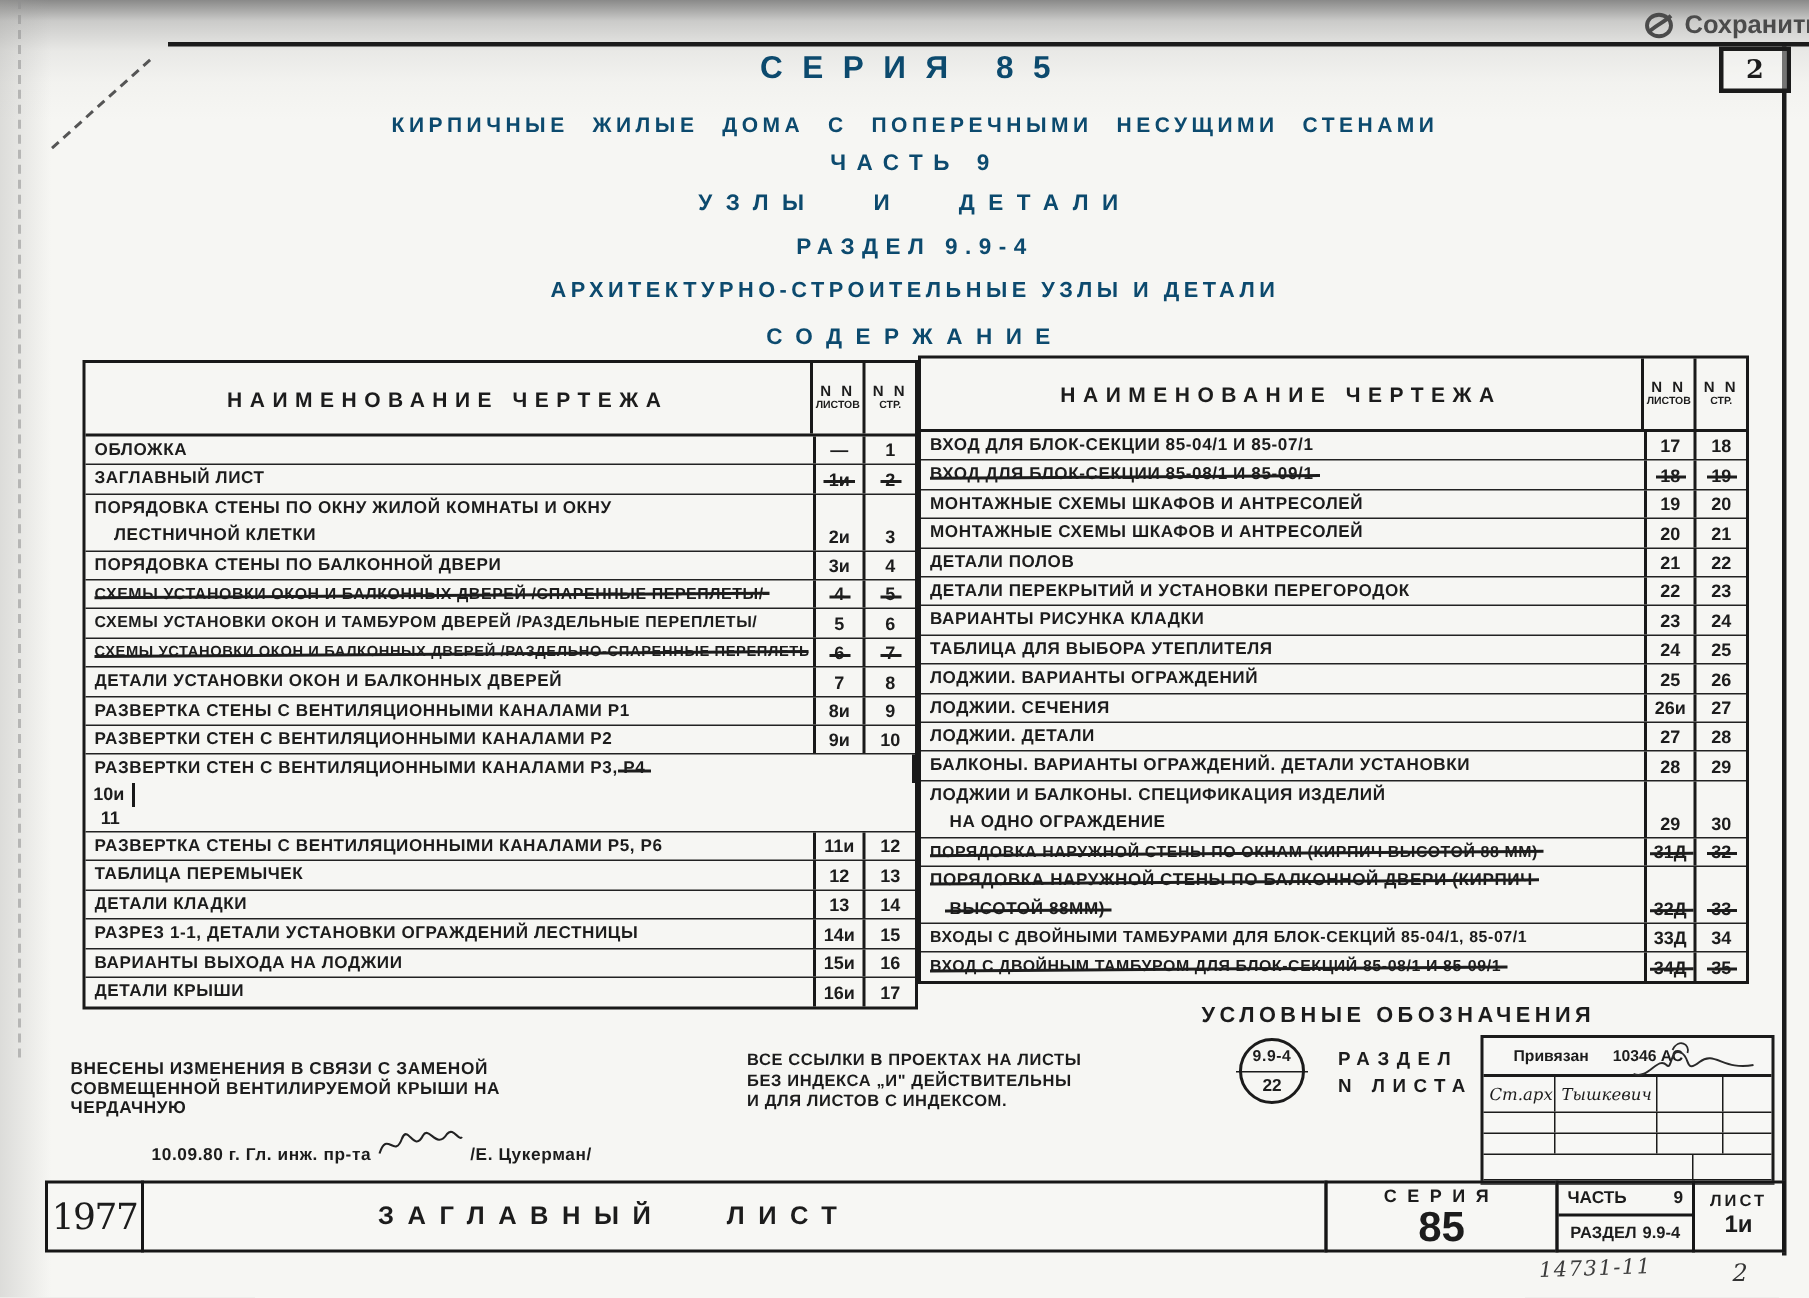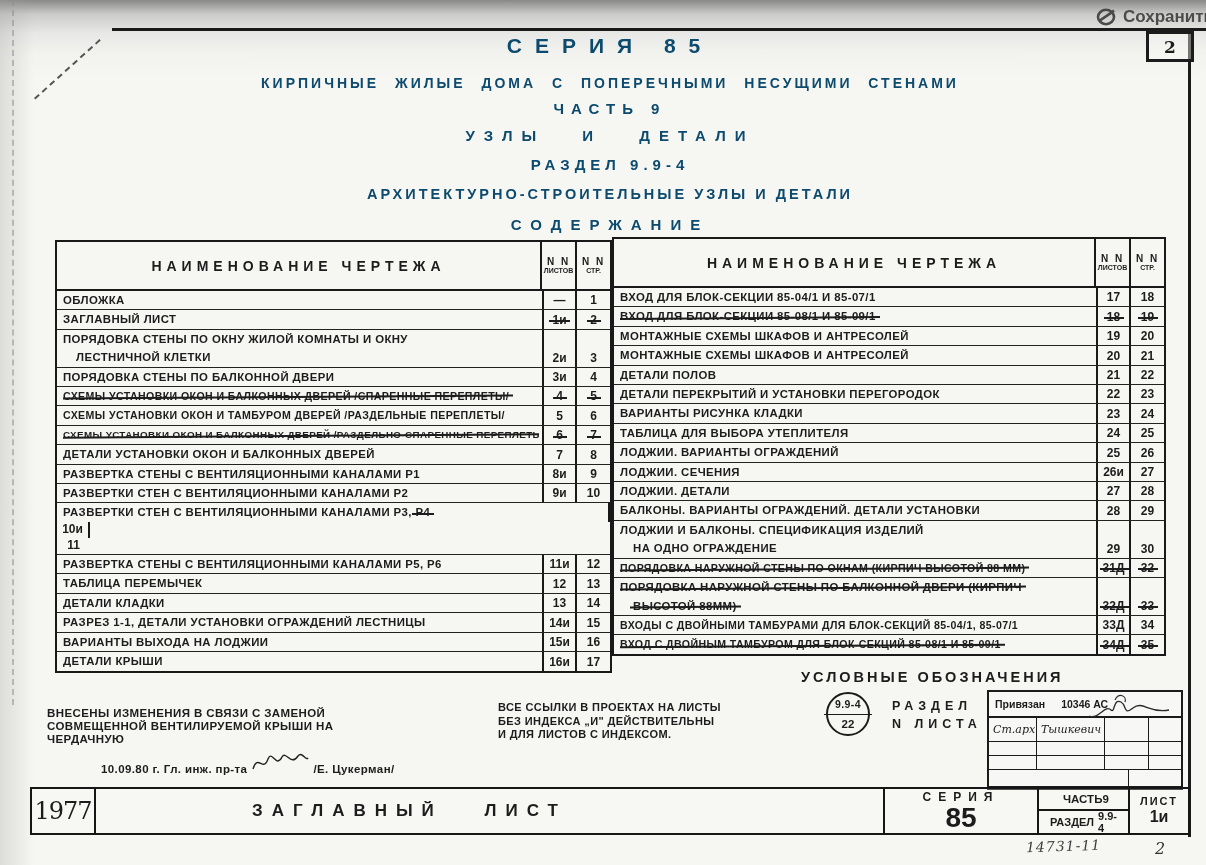--- a/index.html
+++ b/index.html
@@ -69,37 +69,37 @@
   
   .legend-title{position:absolute;left:801px;top:669px;font-size:14.5px;font-weight:bold;letter-spacing:3px;}
   .legend-sym{position:absolute;left:826px;top:692px;width:44px;height:44px;border:2.2px solid #1b1b1b;border-radius:50%;box-sizing:border-box;}
   .legend-sym::after{content:"";position:absolute;left:-4px;right:-4px;top:49%;height:1.8px;background:#1b1b1b;}
   .sym-top{position:absolute;top:4px;width:100%;text-align:center;font-size:10.5px;font-weight:bold;letter-spacing:.4px;}
   .sym-bottom{position:absolute;bottom:4px;width:100%;text-align:center;font-size:11.5px;font-weight:bold;}
   .legend-labels{position:absolute;left:892px;top:697px;font-size:12.5px;font-weight:bold;letter-spacing:5px;line-height:18px;white-space:nowrap;}
 
   
   .stamp{position:absolute;left:987px;top:690px;width:196px;height:100px;border:2.2px solid #1b1b1b;box-sizing:border-box;background:rgba(250,250,248,.35);}
-  .stamp-r1{height:26px;border-bottom:2px solid #1b1b1b;display:flex;align-items:center;gap:16px;padding-left:6px;font-size:10.5px;font-weight:bold;box-sizing:border-box;}
+  .stamp-r1{height:26px;border-bottom:2px solid #1b1b1b;display:flex;align-items:center;gap:16px;padding-left:20px;font-size:10.5px;font-weight:bold;box-sizing:border-box;}
   .stamp-row{display:flex;box-sizing:border-box;border-bottom:1.8px solid #1b1b1b;}
   .stamp-row:last-child{border-bottom:none;}
   .st-c{border-right:1.8px solid #1b1b1b;box-sizing:border-box;overflow:hidden;display:flex;align-items:center;padding-left:4px;}
   .st-c:last-child{border-right:none;}
   .hand{font-family:"DejaVu Serif",serif;font-style:italic;font-size:11px;}
   .stamp-sig{position:absolute;left:96px;top:-6px;pointer-events:none;}
 
   
   .tb-cell{position:absolute;top:787px;height:48px;border:2.5px solid #161616;box-sizing:border-box;display:flex;align-items:center;justify-content:center;background:rgba(250,250,248,.25);}
   .tb-year{left:30px;width:66px;font-size:24px;font-family:"DejaVu Serif",serif;letter-spacing:-1px;}
   .tb-title{left:94px;width:791px;font-size:17px;font-weight:bold;letter-spacing:9px;word-spacing:28px;padding-right:160px;box-sizing:border-box;}
   .tb-series{left:883px;width:156px;flex-direction:column;line-height:1;}
   .tb-series .lab{font-size:12px;font-weight:bold;letter-spacing:7px;margin-bottom:1px;}
   .tb-series .val{font-size:28px;font-weight:bold;}
   .tb-part{left:1037px;width:93px;flex-direction:column;padding:0;align-items:stretch;justify-content:flex-start;}
-  .tb-part .half{height:50%;display:flex;align-items:center;justify-content:space-between;padding:0 24px;box-sizing:border-box;font-weight:bold;}
+  .tb-part .half{height:50%;display:flex;align-items:center;justify-content:space-between;padding:0 6px;box-sizing:border-box;font-weight:bold;}
   .tb-part .half.top{border-bottom:2px solid #161616;font-size:11.5px;}
   .tb-part .half.bot{font-size:11px;justify-content:center;gap:4px;letter-spacing:0;}
   .tb-sheet{left:1128px;width:62px;flex-direction:column;line-height:1.05;}
   .tb-sheet .lab{font-size:11px;font-weight:bold;letter-spacing:2px;}
   .tb-sheet .val{font-size:16px;font-weight:bold;margin-top:2px;}
 
   .hw-doc{position:absolute;left:1026px;top:838px;font-size:14px;color:#3c3c3c;font-family:"DejaVu Serif",serif;font-style:italic;letter-spacing:1px;transform:rotate(-2deg);}
   .hw-page{position:absolute;left:1155px;top:839px;font-size:16px;color:#333;font-family:"DejaVu Serif",serif;font-style:italic;}
 </style>
 </head>

